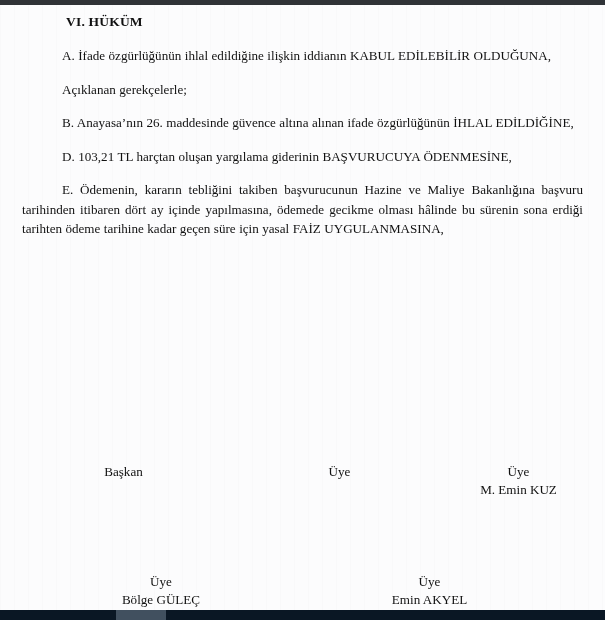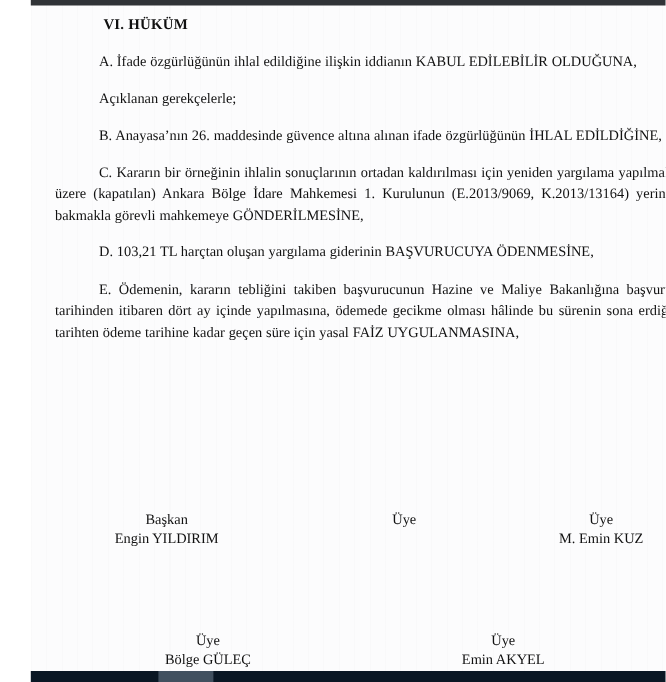--- a/index.html
+++ b/index.html
@@ -22,21 +22,20 @@
     inset: 0;
     background: #fcfcfd;
     
     background-image: repeating-linear-gradient(
         to right,
         rgba(0,0,0,0.012) 0px,
         rgba(0,0,0,0.012) 1px,
         rgba(0,0,0,0.0) 1px,
         rgba(0,0,0,0.0) 14px
     );
-    margin-left: 28px;
   }
 
   .top-bar {
     position: absolute;
     top: 0; left: 0;
     width: 605px;
     height: 5px;
     background: #303337;
   }
 
@@ -124,34 +123,32 @@
     <div class="heading">VI. HÜKÜM</div>
 
     <div class="body-block">
 
       <p class="para">A.  İfade özgürlüğünün ihlal edildiğine ilişkin iddianın KABUL EDİLEBİLİR OLDUĞUNA,</p>
 
       <p class="para">Açıklanan gerekçelerle;</p>
 
       <p class="para">B.  Anayasa’nın 26. maddesinde güvence altına alınan ifade özgürlüğünün İHLAL EDİLDİĞİNE,</p>
 
-      <p class="para">C. Kararın bir örneğinin ihlalin sonuçlarının ortadan kaldırılması için yeniden yargılama yapılmak üzere (kapatılan) Ankara Bölge İdare Mahkemesi 1. Kurulunun (E.2013/9069, K.2013/13164) yerine bakmakla görevli mahkemeye GÖNDERİLMESİNE,</p>
 
       <p class="para">D. 103,21 TL harçtan oluşan yargılama giderinin BAŞVURUCUYA ÖDENMESİNE,</p>
 
       <p class="para">E. Ödemenin, kararın tebliğini takiben başvurucunun Hazine ve Maliye Bakanlığına başvuru tarihinden itibaren dört ay içinde yapılmasına, ödemede gecikme olması hâlinde bu sürenin sona erdiği tarihten ödeme tarihine kadar geçen süre için yasal FAİZ UYGULANMASINA,</p>
 
 
     </div>
 
     <div class="sig-block" style="top:458px;">
       <div class="sig-row row1">
         <div class="sig-cell c1">
           <span class="sig-role">Başkan</span>
-          <span class="sig-name">Engin YILDIRIM</span>
         </div>
         <div class="sig-cell c2">
           <span class="sig-role">Üye</span>
         </div>
         <div class="sig-cell c3">
           <span class="sig-role">Üye</span>
           <span class="sig-name">M. Emin KUZ</span>
         </div>
       </div>
     </div>

